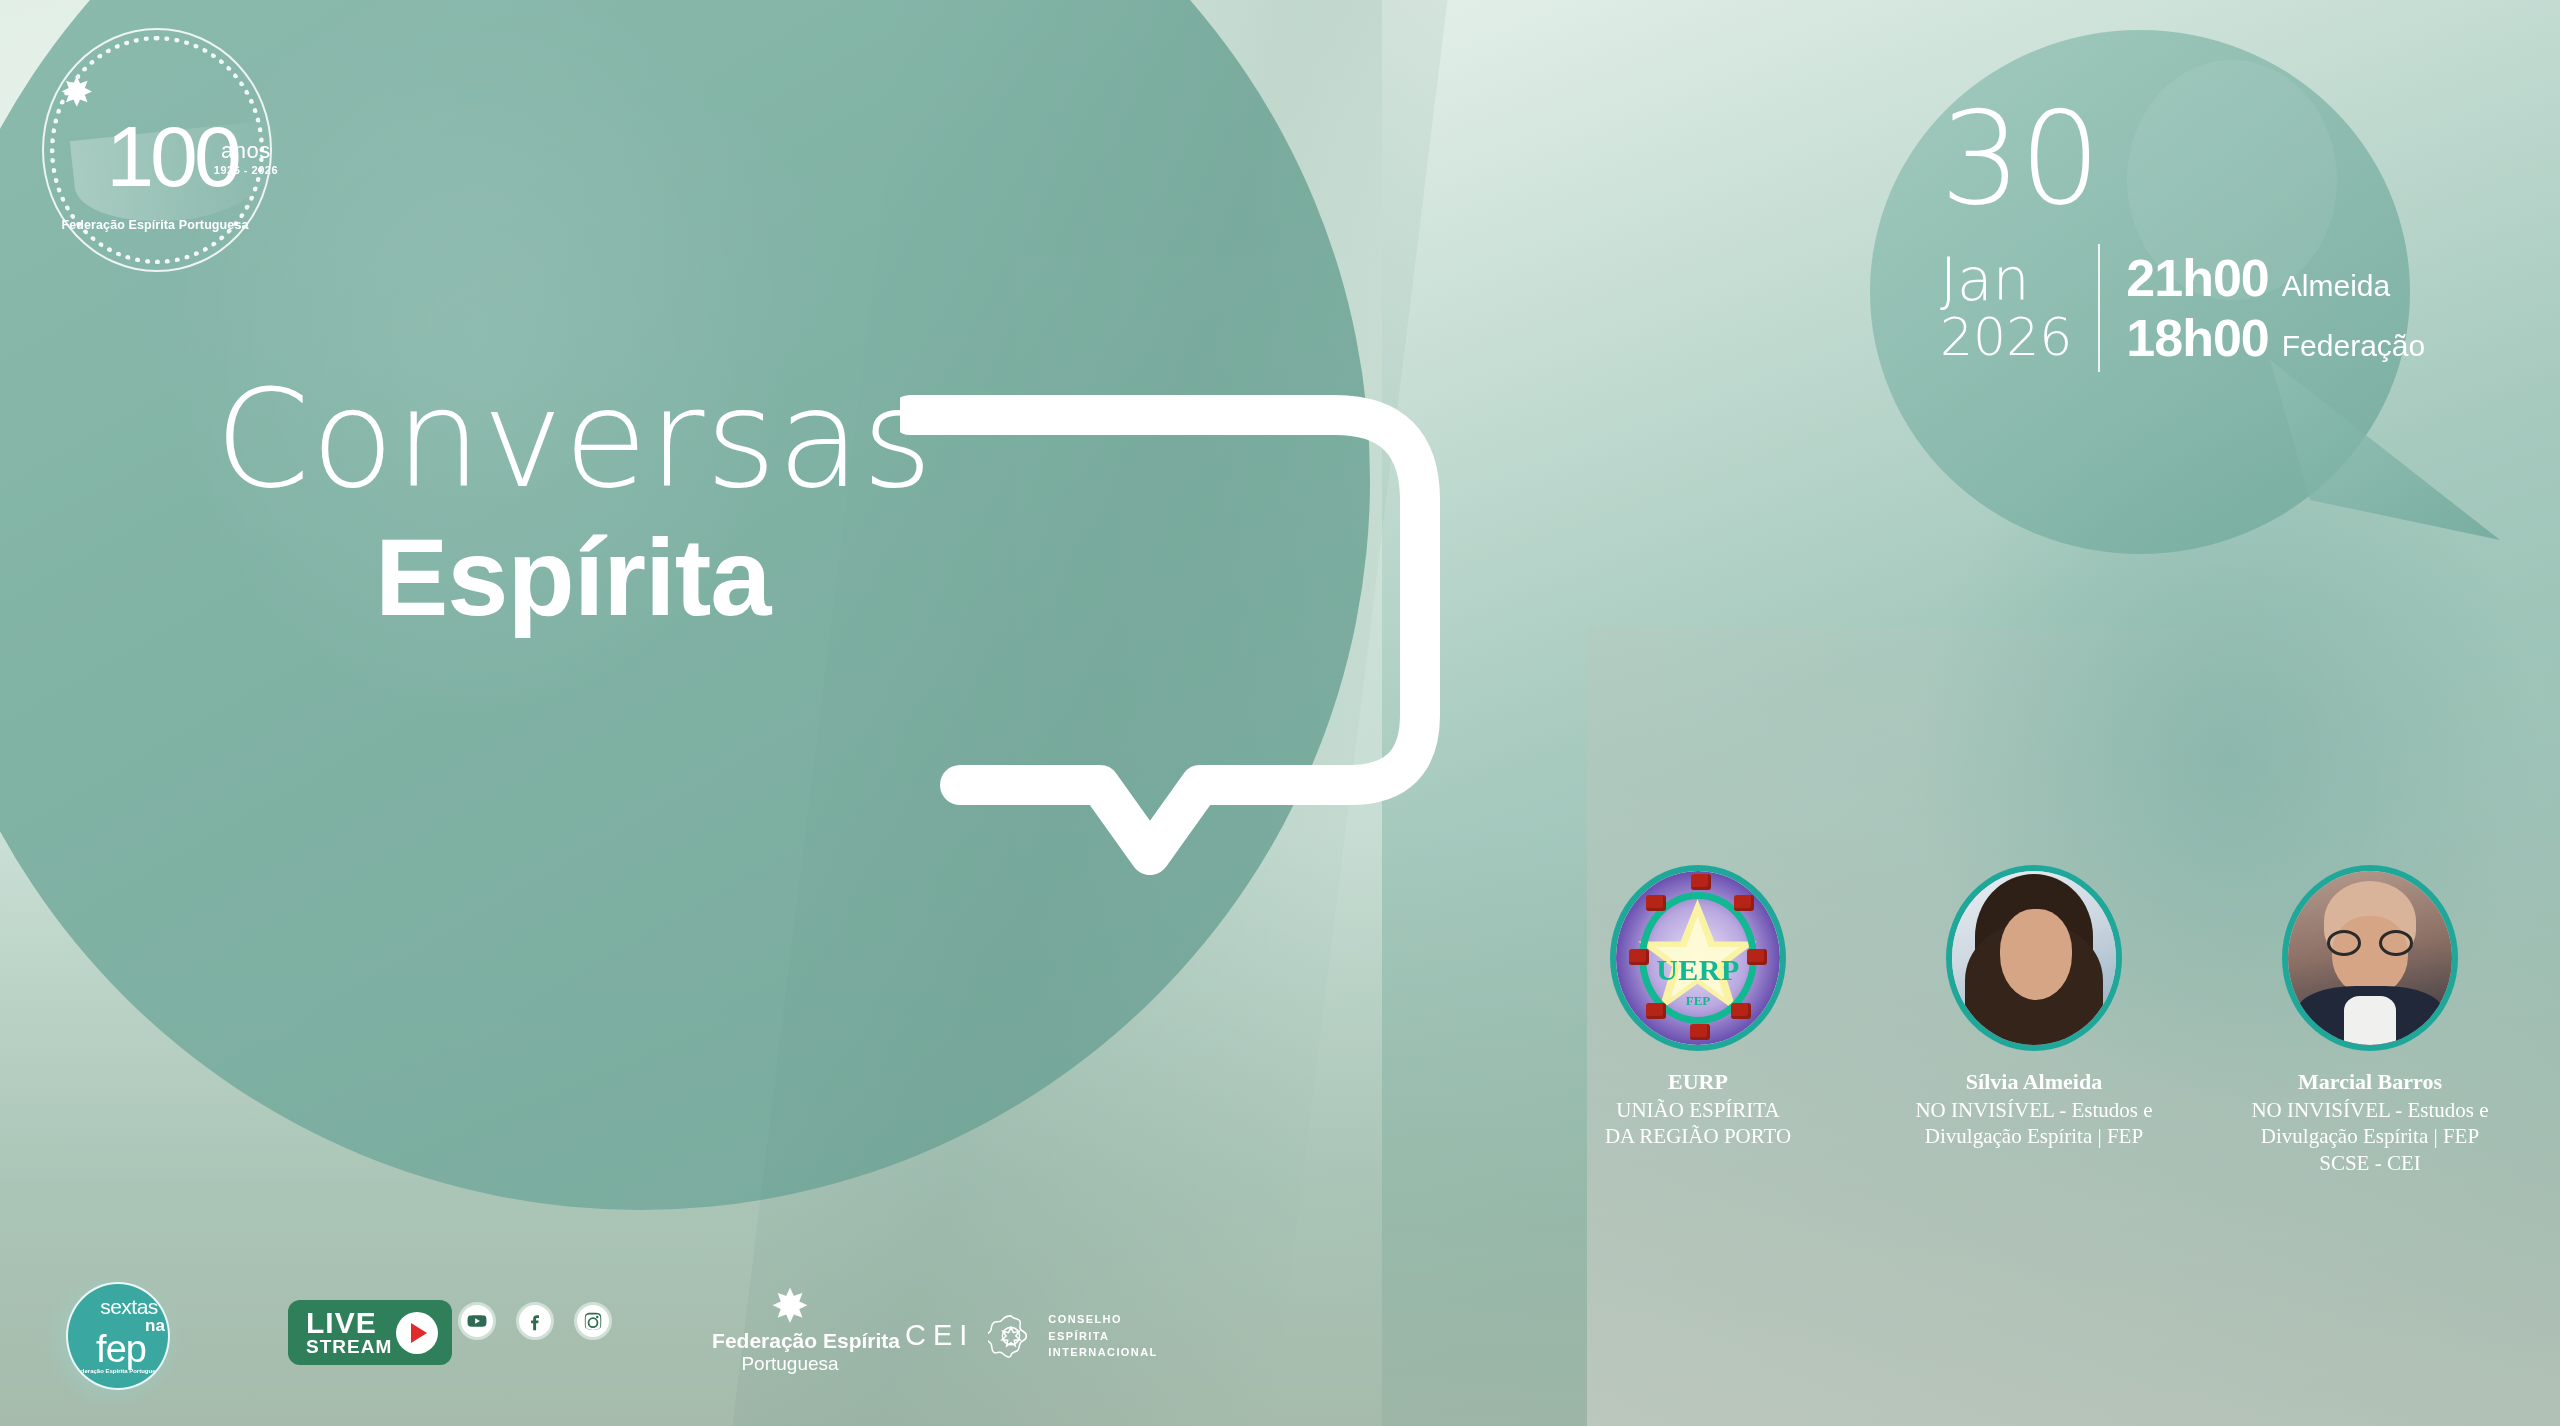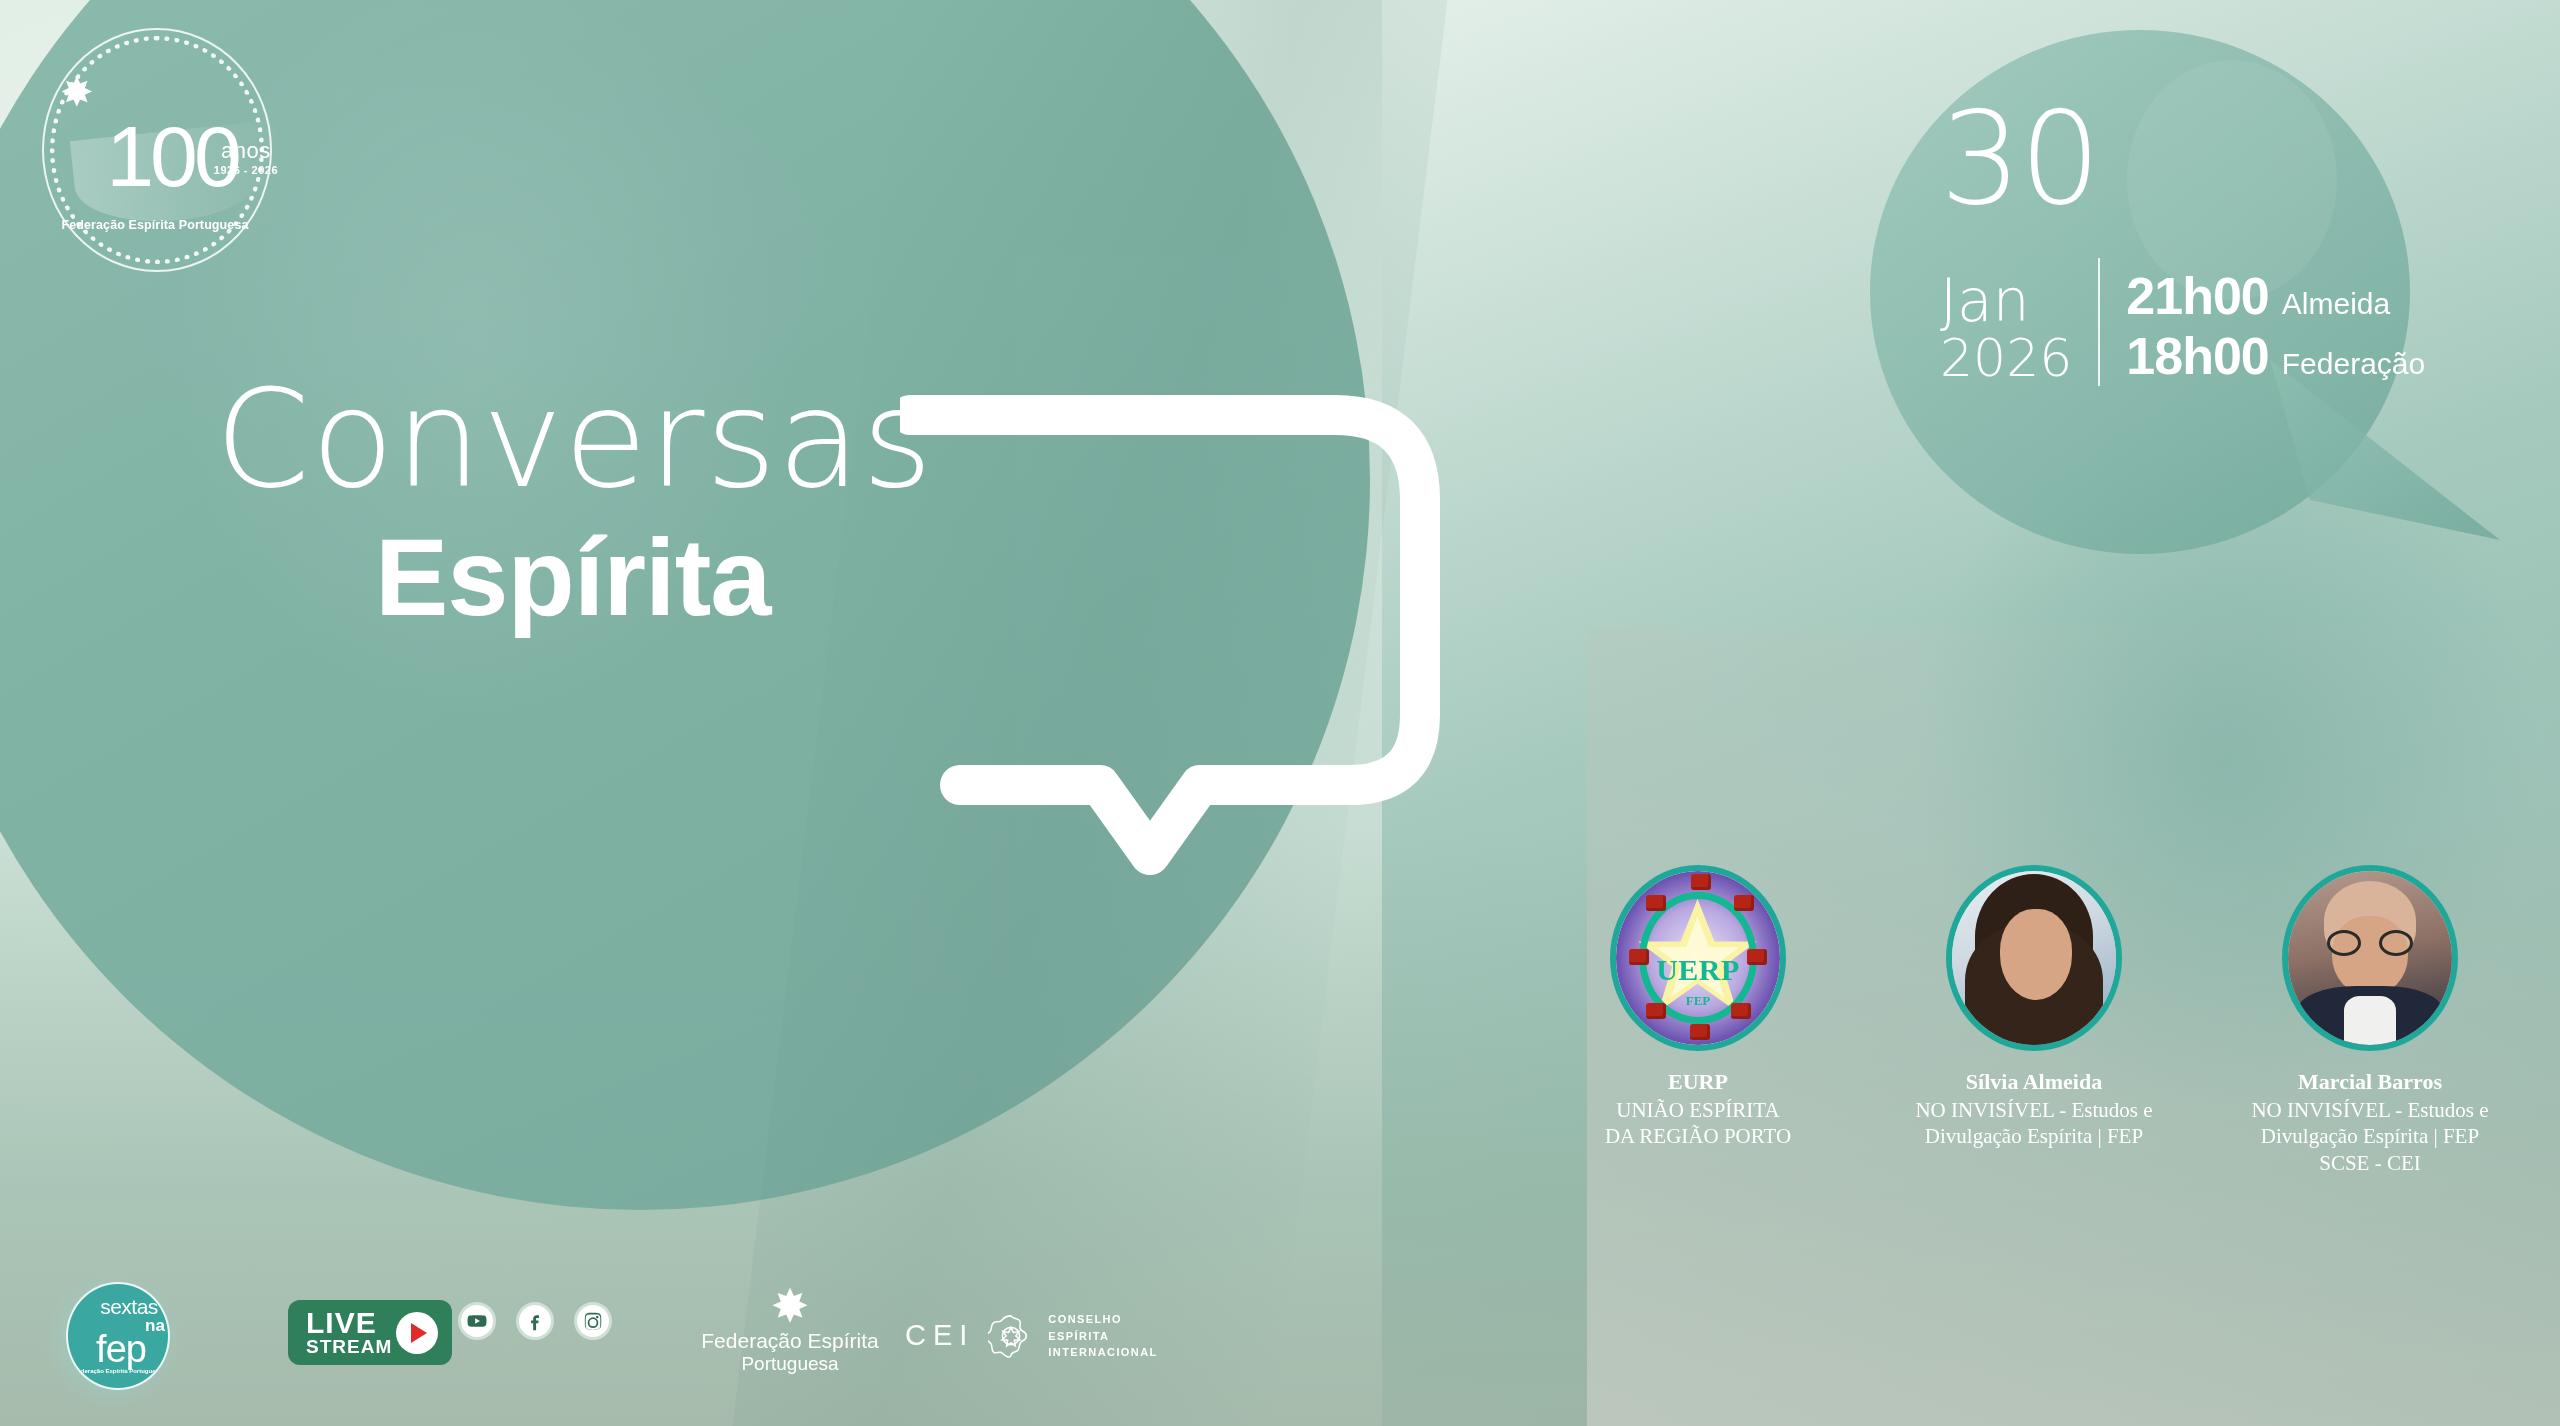--- a/index.html
+++ b/index.html
@@ -132,21 +132,21 @@
 
   
   .date-bubble{
     position:absolute; right:20px; top:30px; width:700px; height:560px;
   }
   .date-bubble svg{ position:absolute; inset:0; width:100%; height:100%; }
   .date-content{
     position:absolute; left:100px; top:70px; color:#fff;
   }
   .d-day{ font-size:128px; font-weight:300; line-height:.92; letter-spacing:-2px; font-family:"DejaVu Sans", sans-serif;}
-  .d-row{ display:flex; align-items:flex-end; margin-top:40px; }
+  .d-row{ display:flex; align-items:center; margin-top:26px; }
   .d-mo{ font-size:58px; font-weight:200; line-height:1.02; text-align:left; font-family:"DejaVu Sans", sans-serif;}
   .d-yr{ font-size:52px; font-weight:200; line-height:1.05; font-family:"DejaVu Sans", sans-serif;}
   .d-sep{ width:2px; height:128px; background:rgba(255,255,255,.85); margin:0 26px; }
   .d-times > div{ display:flex; align-items:baseline; gap:13px; }
   .d-time{ font-size:52px; font-weight:700; letter-spacing:-1px; }
   .d-tz{ font-size:30px; font-weight:400; }
 
   
   .speakers{ position:absolute; left:1530px; top:865px; width:1010px; display:flex;font-family:Liberation Serif, serif; }
   .sp{ width:336px; display:flex; flex-direction:column; align-items:center; }
@@ -235,21 +235,21 @@
   .socials{ position:absolute; left:458px; top:46px; display:flex; gap:20px; }
   .soc{
     width:38px; height:38px; border-radius:50%; background:#fff;
     display:flex; align-items:center; justify-content:center;
     border:3px solid #cfe0d6;
   }
   .soc svg{ width:20px; height:20px; fill:#2f6b52; }
 
   .fep-logo{ position:absolute; left:680px; top:32px; text-align:center; width:220px; }
   .fep-star{ font-size:46px; color:#fff; line-height:.8; }
-  .fep-n1{ color:#fff; font-size:21px; font-weight:400; margin-top:4px; }
+  .fep-n1{ color:#fff; font-size:21px; font-weight:700; margin-top:4px;text-align:right; }
   .fep-n2{ color:#fff; font-size:19px; font-weight:400; }
 
   .cei{ position:absolute; left:905px; top:55px; display:flex; align-items:center; gap:14px; }
   .cei-txt{ color:#fff; font-size:29px; font-weight:400; letter-spacing:7px; }
   .cei-mark{ width:46px; height:46px; }
   .cei-lines{ color:#fff; font-size:11px; font-weight:600; letter-spacing:1.4px; line-height:1.5; }
 </style>
 </head>
 <body>
 

